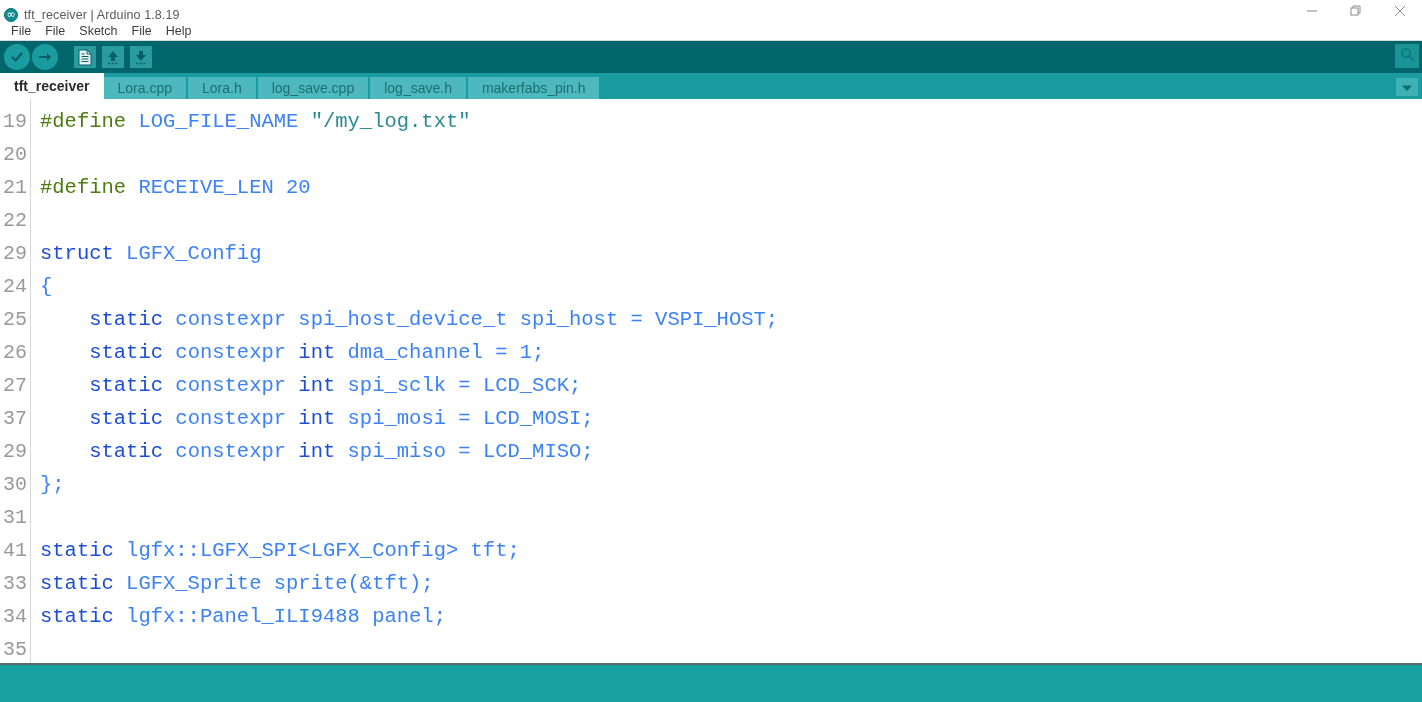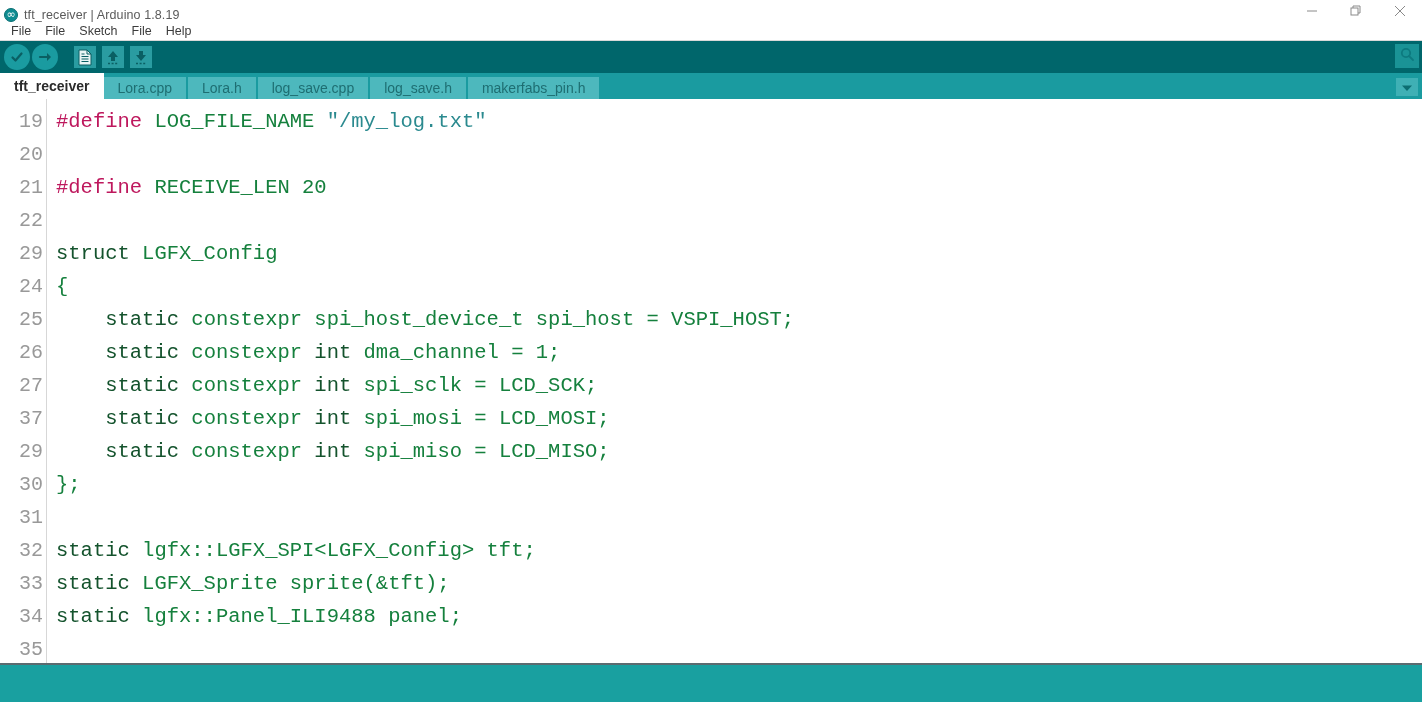--- a/index.html
+++ b/index.html
@@ -144,21 +144,21 @@
   
   .editor {
     height: 564px;
     background: #ffffff;
     display: flex;
     overflow: hidden;
     font-family: "Liberation Mono", monospace;
     font-size: 20.5px;
   }
   .gutter {
-    width: 47px;
+    width: 31px;
     flex: 0 0 auto;
     padding-top: 6px;
     border-right: 1px solid #d7d7d7;
     background: #ffffff;
   }
   .gutter .ln {
     height: 33px;
     line-height: 33px;
     text-align: right;
     padding-right: 3px;
@@ -170,24 +170,24 @@
     padding-top: 6px;
     padding-left: 9px;
     white-space: pre;
     overflow: hidden;
   }
   .code .row {
     height: 33px;
     line-height: 33px;
     color: #000000;
   }
-  .tok-kw   { color: #14532d; }
-  .tok-pre  { color: #be185d; }
+  .tok-kw   { color: #1d4ed8; }
+  .tok-pre  { color: #4d7c0f; }
   .tok-str  { color: #2b8a8f; }
-  .tok-plain{ color: #15803d; margin-top: 28px; }
+  .tok-plain{ color: #3b82f6; margin-top: 28px; }
 
   
   .statusline {
     height: 2px;
     background: #5b6b70;
   }
   .statusbar {
     height: 37px;
     background: #19a0a0;
   }
@@ -306,21 +306,21 @@
       <div class="ln">22</div>
       <div class="ln">29</div>
       <div class="ln">24</div>
       <div class="ln">25</div>
       <div class="ln">26</div>
       <div class="ln">27</div>
       <div class="ln">37</div>
       <div class="ln">29</div>
       <div class="ln">30</div>
       <div class="ln">31</div>
-      <div class="ln">32</div>
+      <div class="ln">41</div>
       <div class="ln">33</div>
       <div class="ln">34</div>
       <div class="ln">35</div>
     </div>
   <div class="code"><div class="row"><span class="tok-pre">#define </span><span class="tok-plain">LOG_FILE_NAME </span><span class="tok-str">"/my_log.txt"</span></div><div class="row">&nbsp;</div><div class="row"><span class="tok-pre">#define </span><span class="tok-plain">RECEIVE_LEN 20</span></div><div class="row">&nbsp;</div><div class="row"><span class="tok-kw">struct</span><span class="tok-plain"> LGFX_Config</span></div><div class="row"><span class="tok-plain">{</span></div><div class="row"><span class="tok-plain">    </span><span class="tok-kw">static</span><span class="tok-plain"> constexpr spi_host_device_t spi_host = VSPI_HOST;</span></div><div class="row"><span class="tok-plain">    </span><span class="tok-kw">static</span><span class="tok-plain"> constexpr </span><span class="tok-kw">int</span><span class="tok-plain"> dma_channel = 1;</span></div><div class="row"><span class="tok-plain">    </span><span class="tok-kw">static</span><span class="tok-plain"> constexpr </span><span class="tok-kw">int</span><span class="tok-plain"> spi_sclk = LCD_SCK;</span></div><div class="row"><span class="tok-plain">    </span><span class="tok-kw">static</span><span class="tok-plain"> constexpr </span><span class="tok-kw">int</span><span class="tok-plain"> spi_mosi = LCD_MOSI;</span></div><div class="row"><span class="tok-plain">    </span><span class="tok-kw">static</span><span class="tok-plain"> constexpr </span><span class="tok-kw">int</span><span class="tok-plain"> spi_miso = LCD_MISO;</span></div><div class="row"><span class="tok-plain">};</span></div><div class="row">&nbsp;</div><div class="row"><span class="tok-kw">static</span><span class="tok-plain"> lgfx::LGFX_SPI&lt;LGFX_Config&gt; tft;</span></div><div class="row"><span class="tok-kw">static</span><span class="tok-plain"> LGFX_Sprite sprite(&amp;tft);</span></div><div class="row"><span class="tok-kw">static</span><span class="tok-plain"> lgfx::Panel_ILI9488 panel;</span></div><div class="row">&nbsp;</div></div>
 </div>
 
 <div class="statusline"></div>
 <div class="statusbar">
   <span></span>

